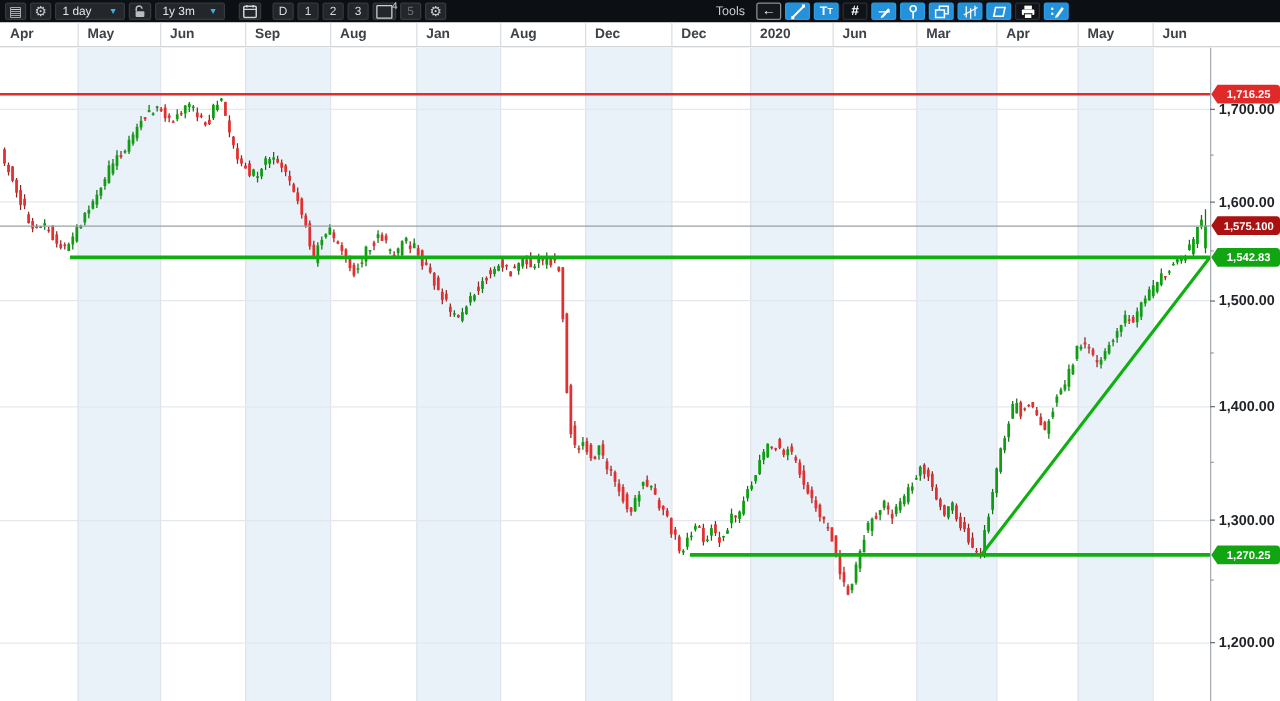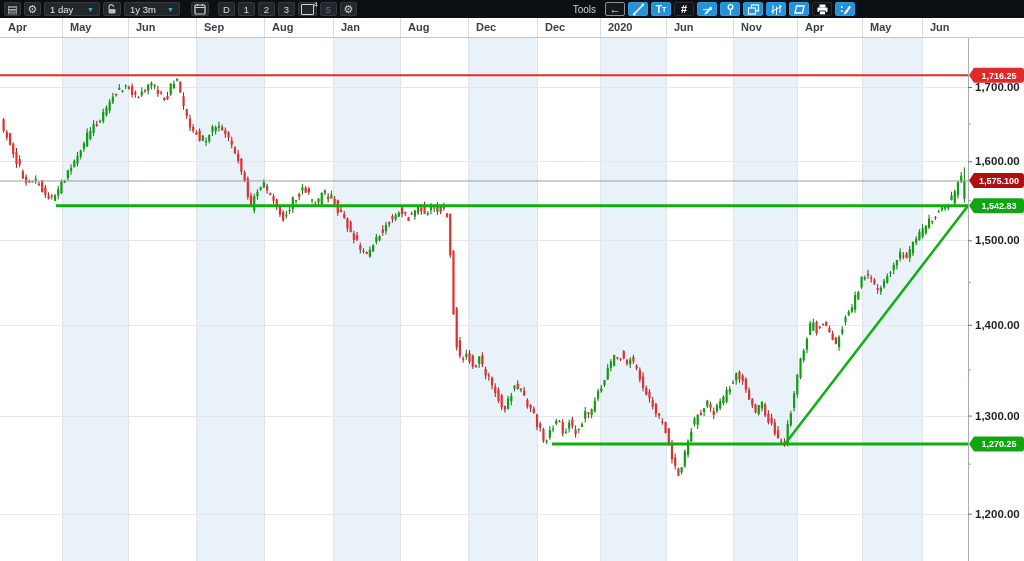--- a/index.html
+++ b/index.html
@@ -156,21 +156,21 @@
     <div class="m-label" style="left: 70px;">May</div>
     <div class="m-label" style="left: 136px;">Jun</div>
     <div class="m-label" style="left: 204px;">Sep</div>
     <div class="m-label" style="left: 272px;">Aug</div>
     <div class="m-label" style="left: 341px;">Jan</div>
     <div class="m-label" style="left: 408px;">Aug</div>
     <div class="m-label" style="left: 476px;">Dec</div>
     <div class="m-label" style="left: 545px; text-align: right;">Dec</div>
     <div class="m-label" style="left: 608px;">2020</div>
     <div class="m-label" style="left: 674px;">Jun</div>
-    <div class="m-label" style="left: 741px;">Nov</div>
+    <div class="m-label" style="left: 741px;">Mar</div>
     <div class="m-label" style="left: 805px;">Apr</div>
     <div class="m-label" style="left: 870px;">May</div>
     <div class="m-label" style="left: 930px;">Jun</div>
   </div>
 
 <div class="chart">
   <svg id="chartSvg" width="1024" height="523">
       <g>
         <rect x="62" y="0" width="66" height="523" fill="#e9f1f9"></rect>
         <rect x="196" y="0" width="68" height="523" fill="#e9f1f9"></rect>

